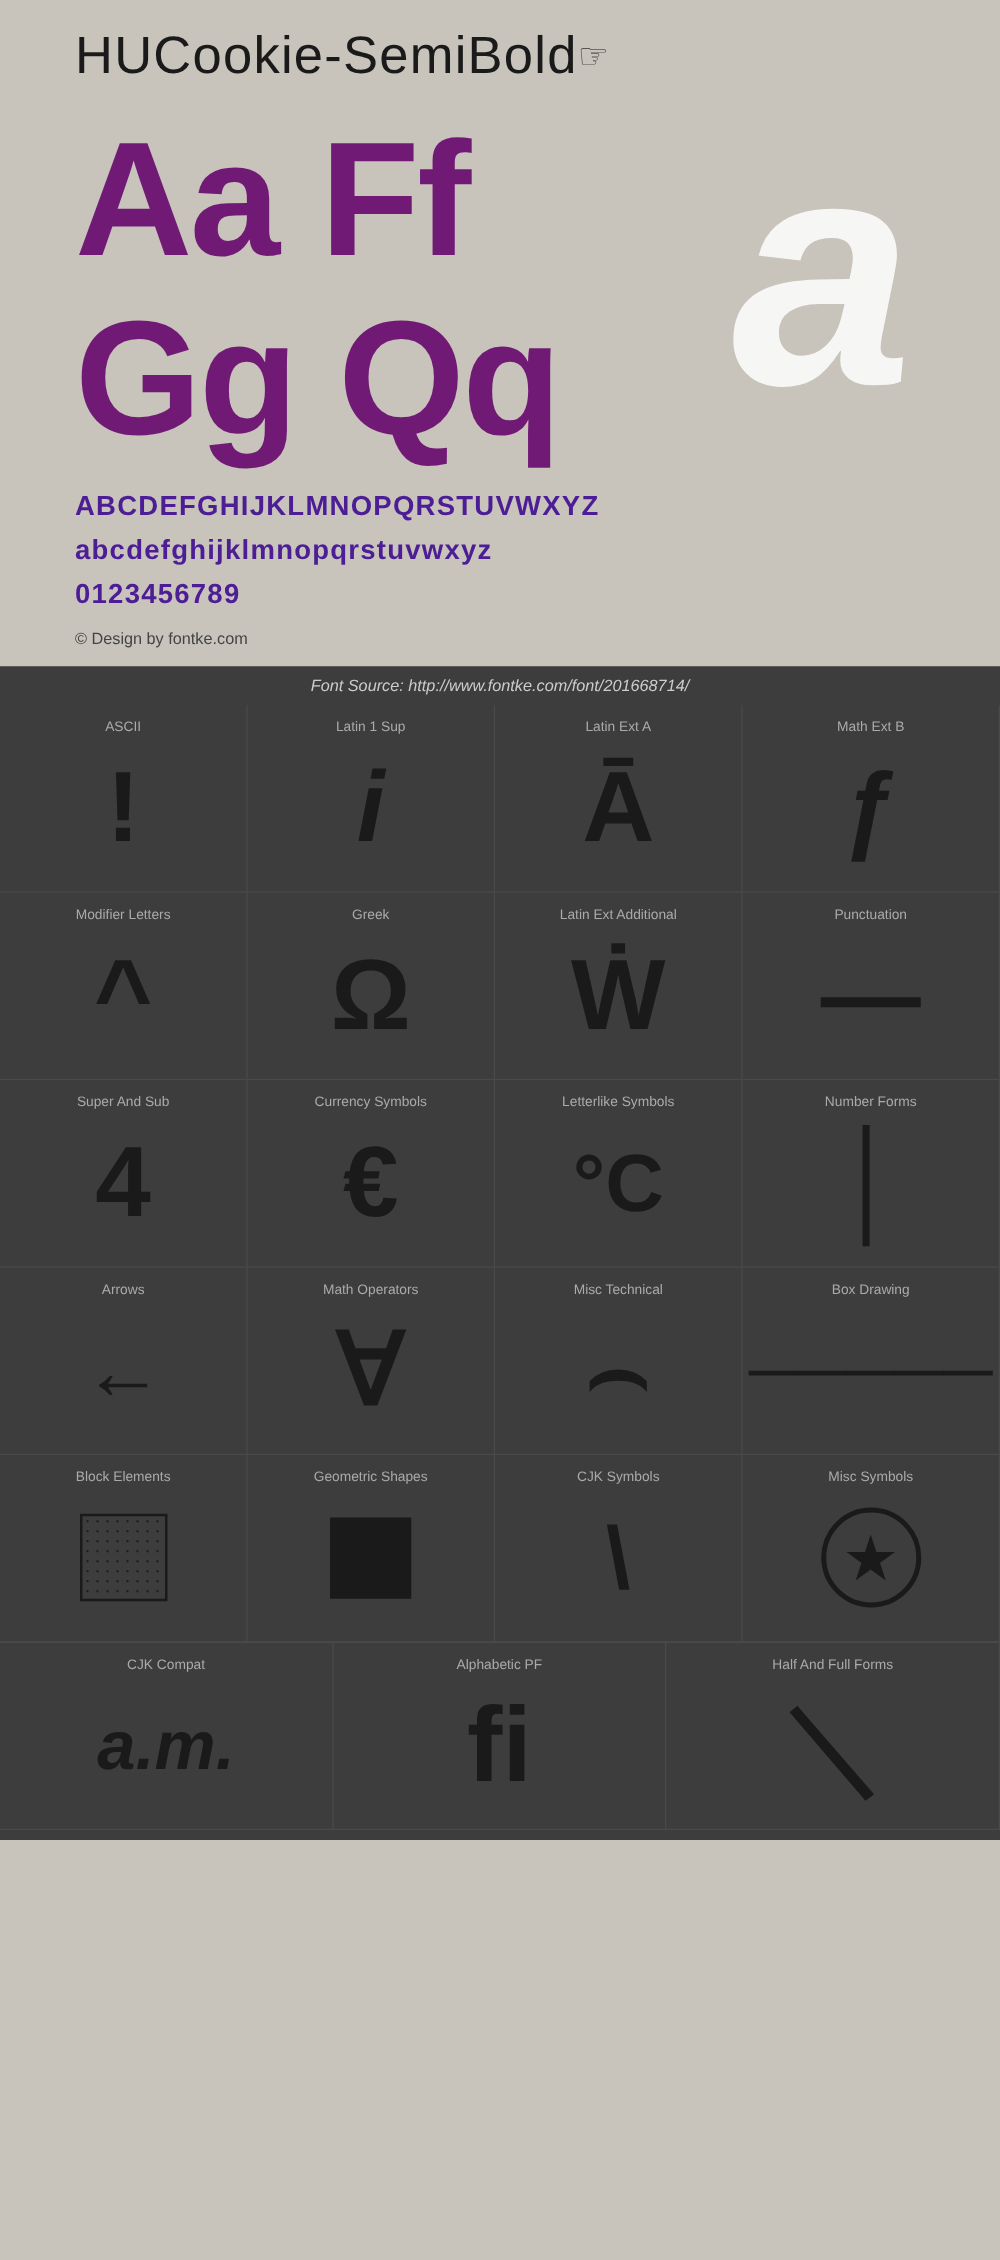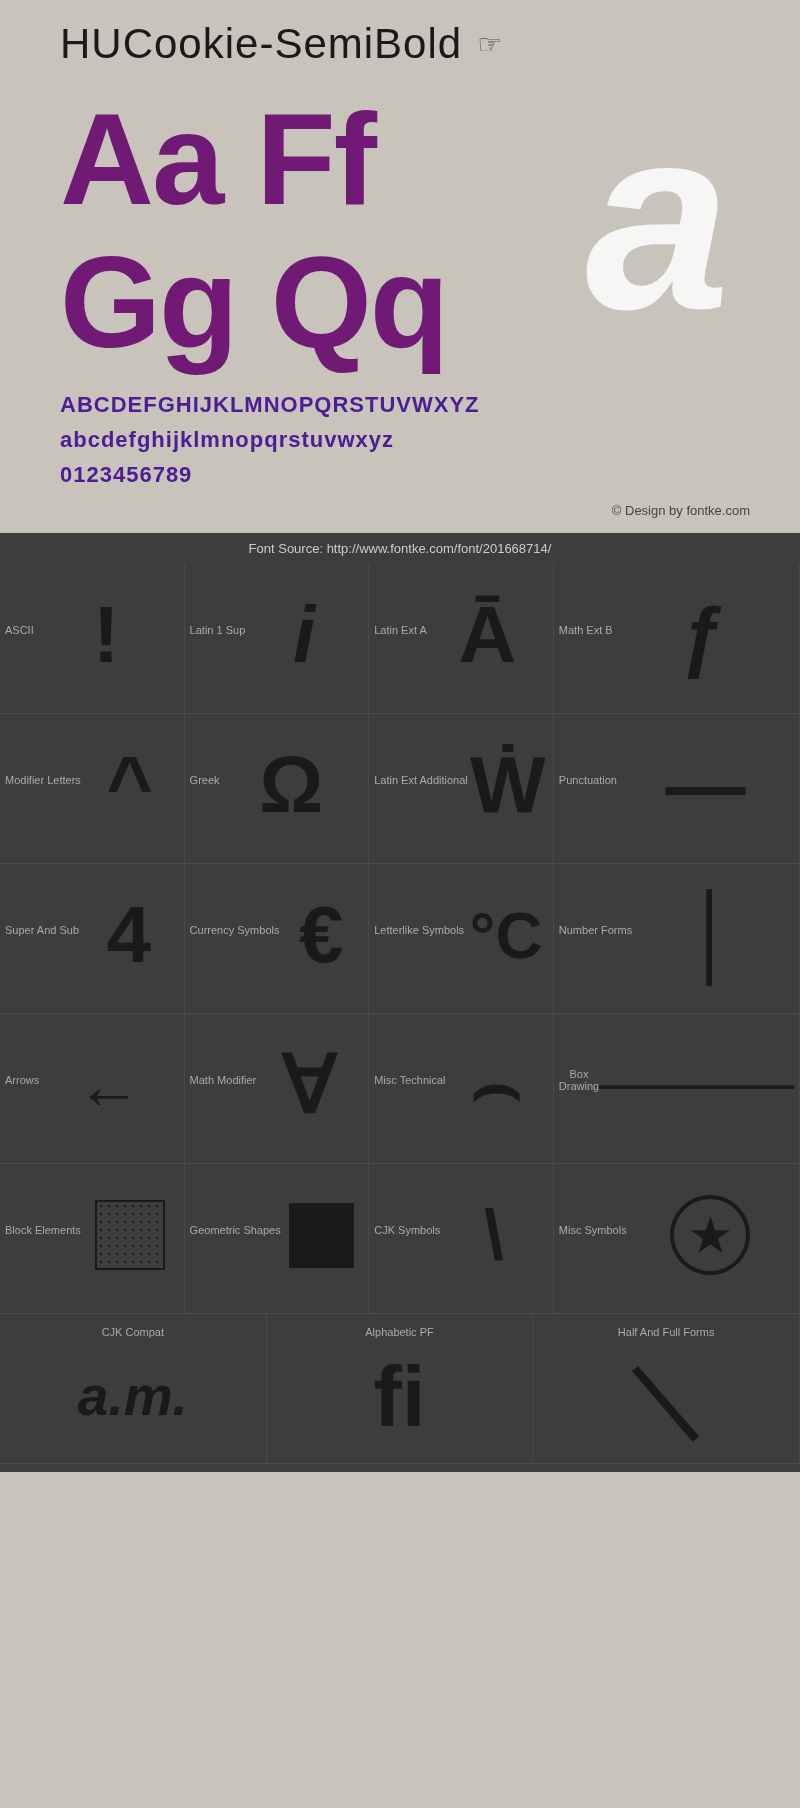--- a/index.html
+++ b/index.html
@@ -6,21 +6,20 @@
     body { width: 800px; background: #c8c4bc; font-family: Arial, sans-serif; }
 
     .top-section {
       background: #c8c4bc;
       padding: 20px 40px 10px 60px;
     }
 
     .font-title-row {
       display: flex;
       align-items: center;
-      gap: 15px;
       margin-bottom: 10px;
     }
 
     .font-title {
       font-size: 42px;
       font-weight: normal;
       letter-spacing: 1px;
       color: #1a1a1a;
     }
 
@@ -62,43 +61,44 @@
     .alphabet-line {
       font-size: 22px;
       font-weight: 800;
       letter-spacing: 1px;
       color: #4c1d95;
       line-height: 1.6;
       font-family: 'Arial Black', Arial, sans-serif;
     }
 
     .copyright-row {
-      text-align: right;
+      text-align: left;
       font-size: 13px;
       color: #444;
       padding: 8px 10px 5px 0;
     }
 
     .source-bar {
       background: #3d3d3d;
       color: #ccc;
       text-align: center;
       font-size: 13px;
       padding: 8px 28px;
+      font-style: italic;
     }
 
     .glyphs-grid {
       background: #3d3d3d;
       display: grid;
       grid-template-columns: repeat(4, 1fr);
     }
 
     .glyph-cell {
       display: flex;
-      flex-direction: row;
+      flex-direction: column;
       align-items: center;
       padding: 12px 5px 18px 5px;
       border-right: 1px solid #4a4a4a;
       border-bottom: 1px solid #4a4a4a;
       min-height: 150px;
     }
 
     .glyph-label {
       font-size: 11px;
       color: #aaa;
@@ -257,21 +257,21 @@
   <div class="glyph-cell">
     <div class="glyph-label">Number Forms</div>
     <div class="glyph-char">│</div>
   </div>
 
   <div class="glyph-cell">
     <div class="glyph-label">Arrows</div>
     <div class="glyph-char medium">←</div>
   </div>
   <div class="glyph-cell">
-    <div class="glyph-label">Math Modifier</div>
+    <div class="glyph-label">Math Operators</div>
     <div class="glyph-char">∀</div>
   </div>
   <div class="glyph-cell">
     <div class="glyph-label">Misc Technical</div>
     <div class="glyph-char">⌢</div>
   </div>
   <div class="glyph-cell">
     <div class="glyph-label">Box Drawing</div>
     <div class="glyph-char medium" style="font-size:55px; font-weight:900;">─────</div>
   </div>

